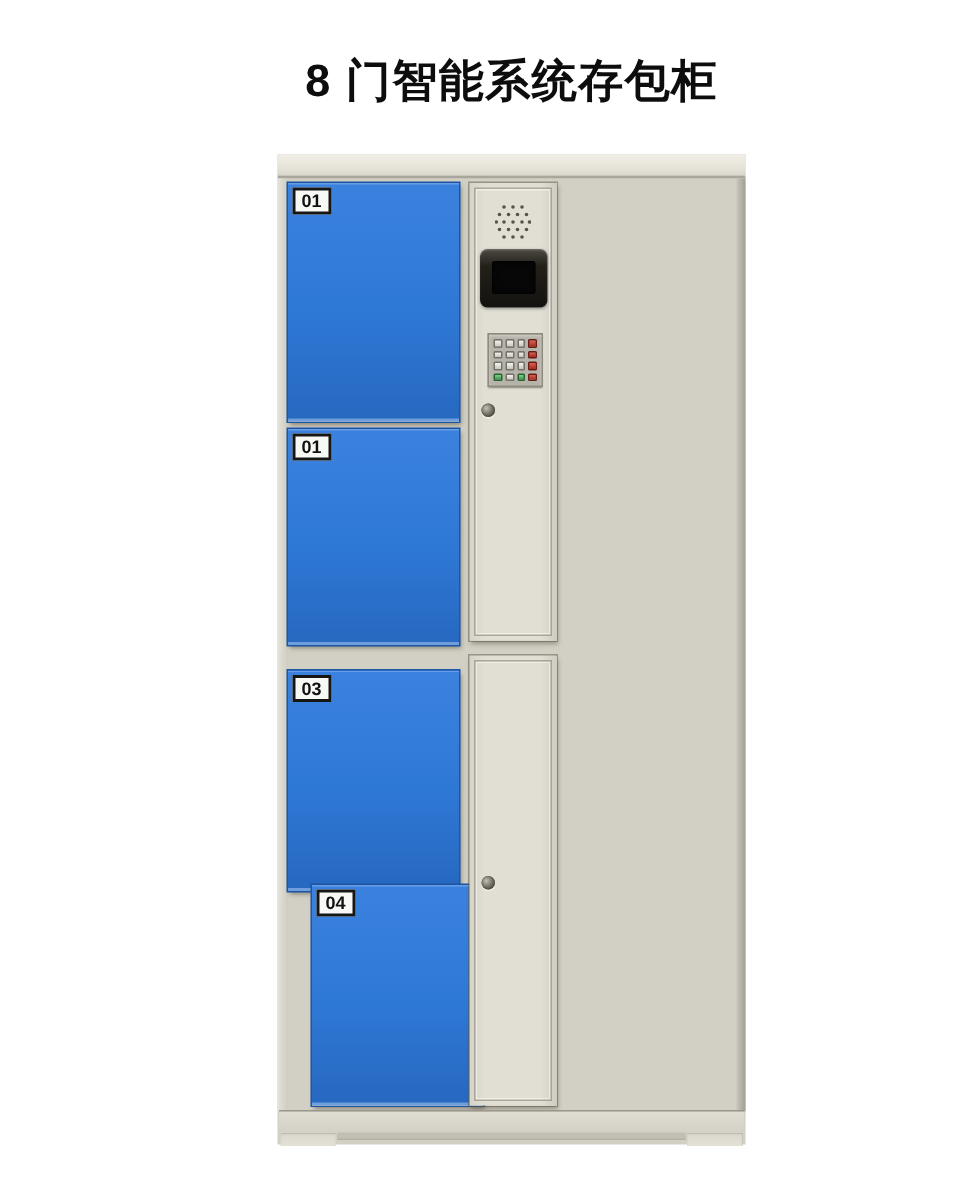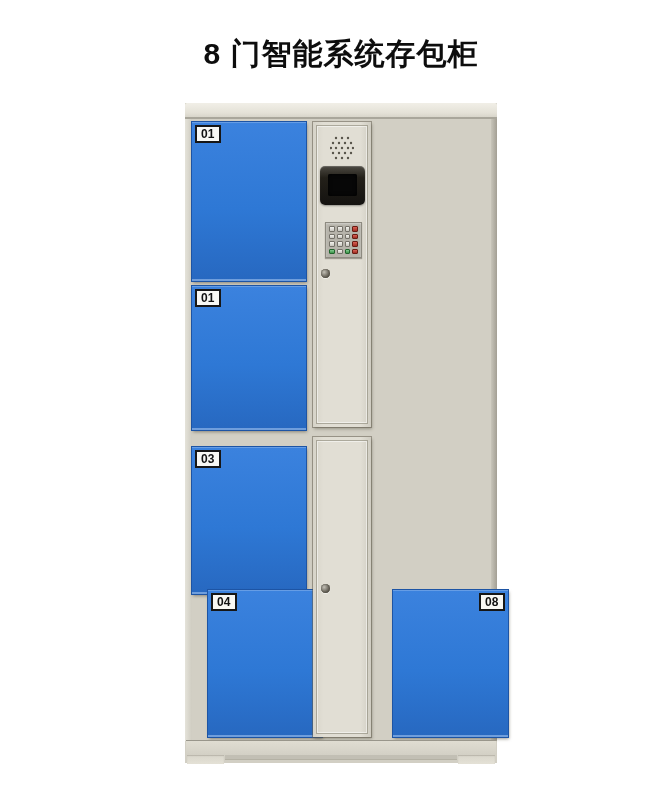--- a/index.html
+++ b/index.html
@@ -96,23 +96,20 @@
     <div class="door col-left r2">
       <span class="doortag tl">01</span>
     </div>
     <div class="door col-left r3">
       <span class="doortag tl">03</span>
     </div>
     <div class="door col-left r4">
       <span class="doortag tl">04</span>
     </div>
 
-    <div class="door col-right r4">
-      <span class="doortag tr">08</span>
-    </div>
 
     <div class="cpanel upper">
       <div class="groove"></div>
       <svg class="speaker" width="24" height="26" viewBox="0 0 24 26">
         <g fill="#57534a">
           <circle cx="6" cy="3" r="1.2"></circle>
             <circle cx="12" cy="3" r="1.2"></circle>
             <circle cx="18" cy="3" r="1.2"></circle>
           <circle cx="3" cy="8" r="1.2"></circle>
             <circle cx="9" cy="8" r="1.2"></circle>

